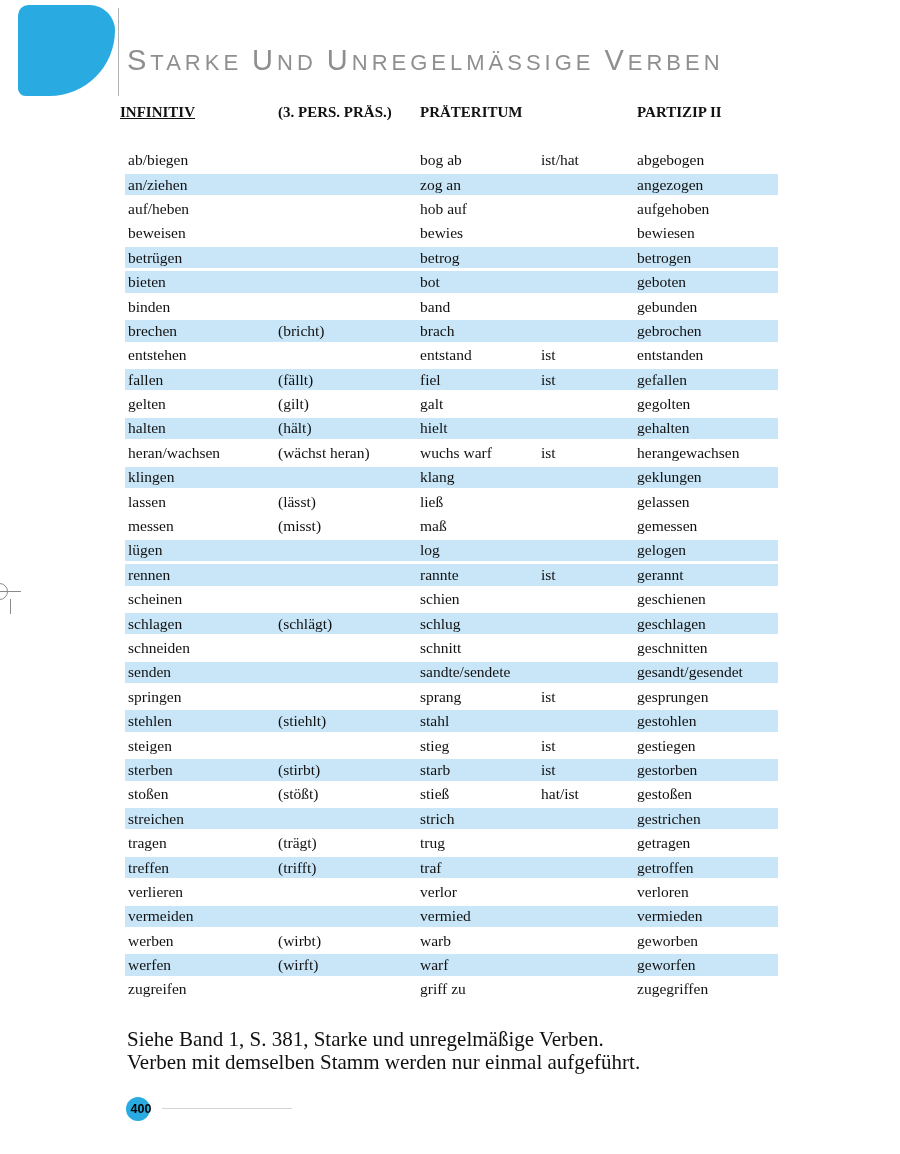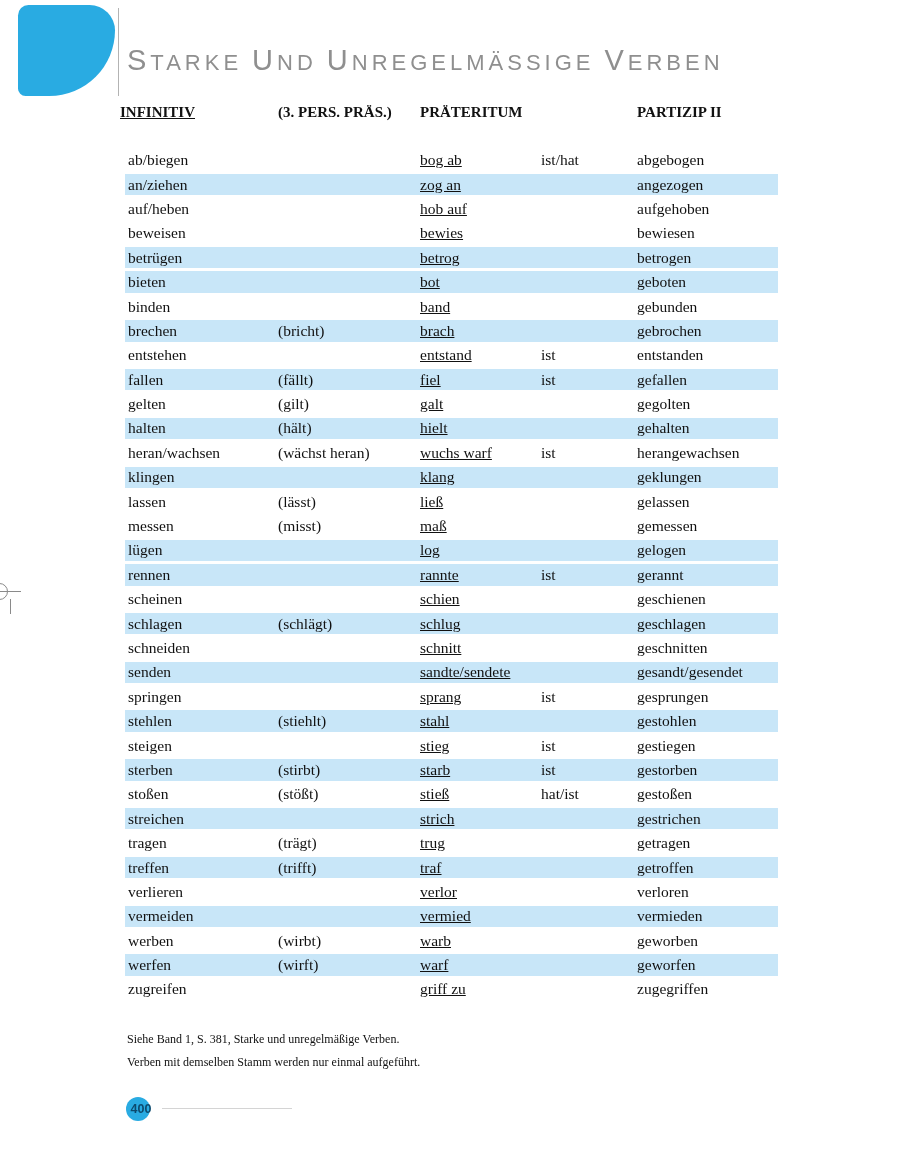--- a/index.html
+++ b/index.html
@@ -44,33 +44,33 @@
 
   
   .rows { position:absolute; left:125px; top:148px; width:653px; }
   .row  { position:relative; height:24.4px; font-size:15.5px; }
   .row.alt::before {
     content:""; position:absolute; left:0; right:0; top:1.5px; bottom:1.5px;
     background:var(--stripe, #c8e6f8);
   }
   .cell { position:absolute; top:50%; transform:translateY(-50%);
           white-space:nowrap; z-index:1; }
-  .c1 { left:3px; } .c2 { left:153px; } .c3 { left:295px;text-decoration:underline; }
+  .c1 { left:3px; } .c2 { left:153px; } .c3 { left:295px; }
   .c4 { left:416px; } .c5 { left:512px; }
 
   
   .footnotes { position:absolute; left:127px; top:1028px;
-               font-size:12px; line-height:23px; }
+               font-size:21px; line-height:23px; }
 
   
   .pagenum {
     position:absolute; left:126px; top:1097px;
     width:24px; height:24px; border-radius:50%;
     background:var(--accent, #29abe2);
-    color:#0c4a6e; font-family:"Liberation Sans", sans-serif;
+    color:#000000; font-family:"Liberation Sans", sans-serif;
     font-size:12.5px; font-weight:bold;
     display:flex; align-items:center; justify-content:center;padding-left:6px;
   }
   .pageline { position:absolute; left:162px; top:1108px;
               width:130px; height:1px; background:#d4d4d4; }
 
   
   .mark-circle { position:absolute; width:17px; height:17px;
                  border:1px solid #8a8a8a; border-radius:50%; background:transparent; }
   .mark-hline  { position:absolute; height:1px; background:#8a8a8a; }

